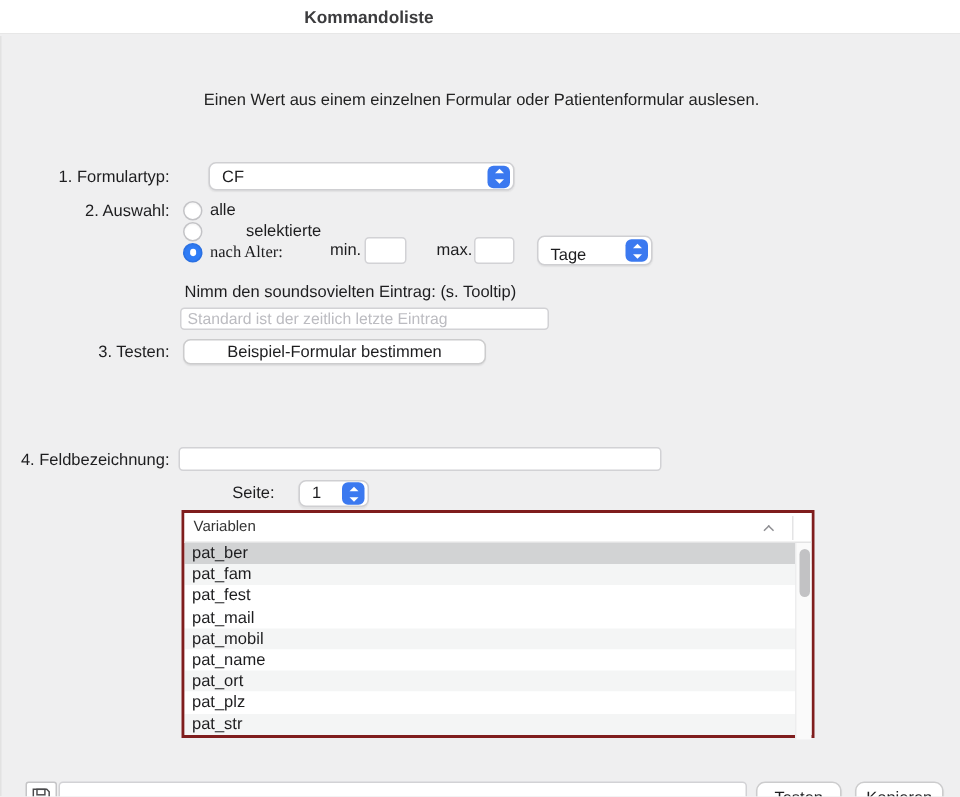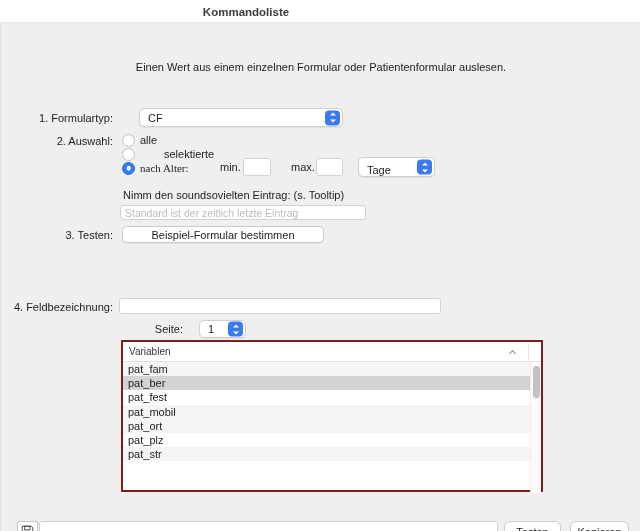--- a/index.html
+++ b/index.html
@@ -113,24 +113,26 @@
       <span class="stepper"></span>
     </div>
 
     <div class="table">
       <div class="thead">
         <span>Variablen</span>
         <span class="sort-chevron"></span>
         <span class="head-div"></span>
       </div>
       <div class="tbody">
+          <div class="trow sel">pat_ber</div>
           <div class="trow alt">pat_fam</div>
-          <div class="trow sel">pat_ber</div>
           <div class="trow">pat_fest</div>
+          <div class="trow">pat_mail</div>
           <div class="trow alt">pat_mobil</div>
+          <div class="trow">pat_name</div>
           <div class="trow alt">pat_ort</div>
           <div class="trow">pat_plz</div>
           <div class="trow alt">pat_str</div>
         </div>
       <div class="vscroll">
         <div class="thumb"></div>
       </div>
     </div>
 
     <button class="icon-btn">

